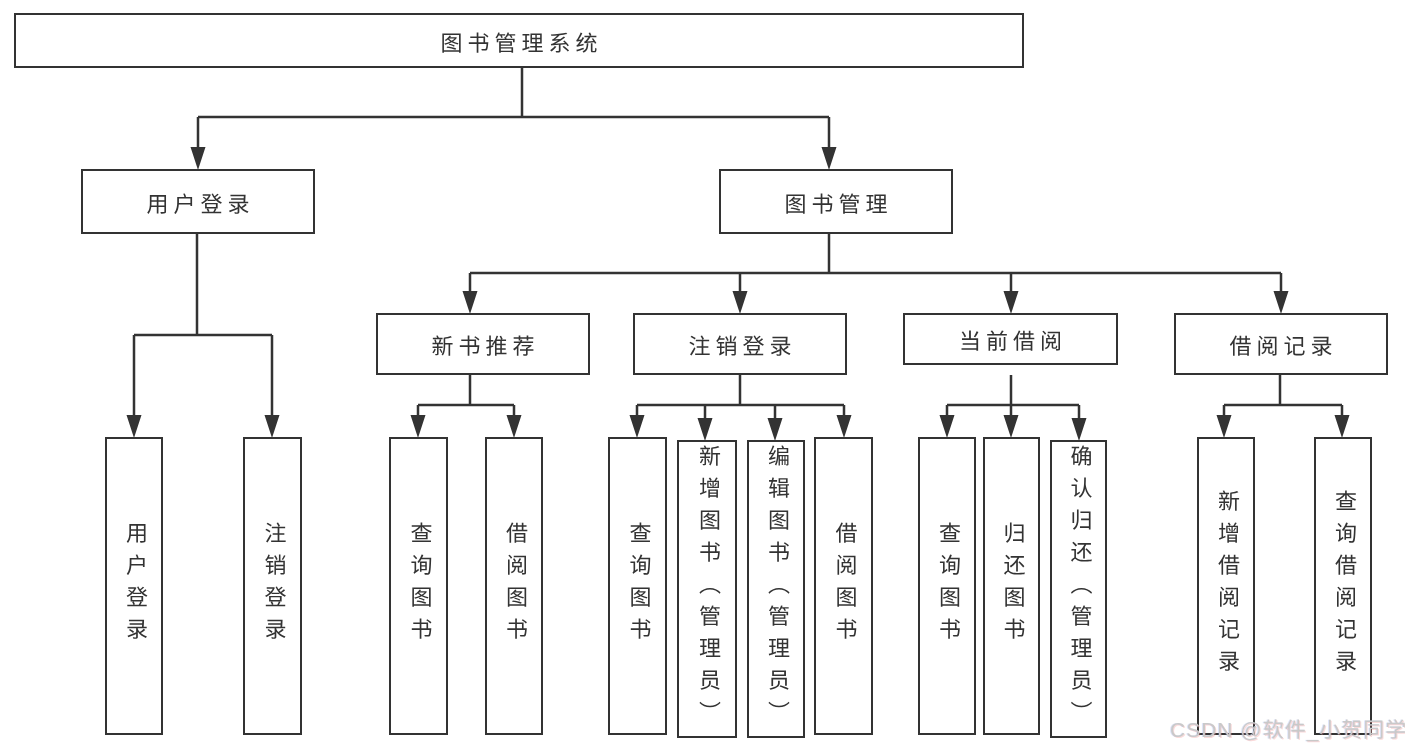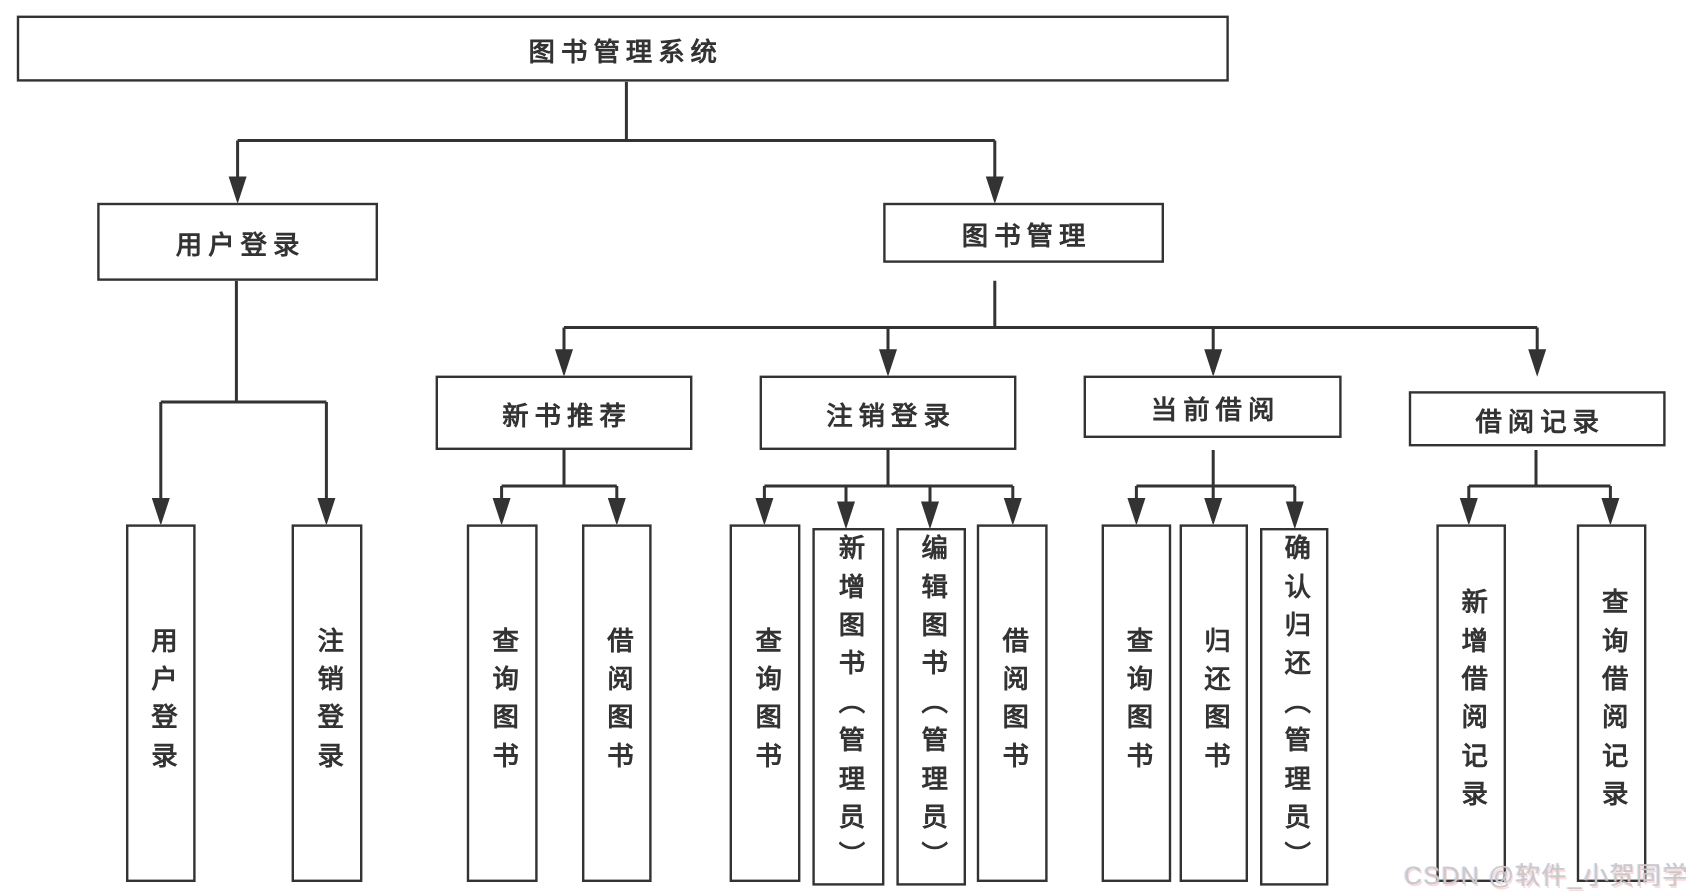--- a/index.html
+++ b/index.html
@@ -14,21 +14,20 @@
   .box{
     position:absolute;
     box-sizing:border-box;
     background:#ffffff;
     border:2px solid #333333;
     display:flex;
     align-items:center;
     justify-content:center;
     color:#333333;
     text-align:left;
-    font-weight:bold;
   }
   .h{
     font-size:22px;
     letter-spacing:5px;
     text-indent:5px;
     white-space:nowrap;
   }
   .v{
     writing-mode:vertical-rl;
     text-orientation:mixed;
@@ -68,26 +67,26 @@
              M637 438 l-7.5 -23 h15 Z  M705 441 l-7.5 -23 h15 Z
              M775 441 l-7.5 -23 h15 Z  M844 438 l-7.5 -23 h15 Z
              M947 438 l-7.5 -23 h15 Z  M1011 438 l-7.5 -23 h15 Z
              M1079 441 l-7.5 -23 h15 Z
              M1224 438 l-7.5 -23 h15 Z M1342 438 l-7.5 -23 h15 Z"></path>
   </svg>
 
   <div class="box h" style="left:14px;top:13px;width:1010px;height:55px">图书管理系统</div>
 
   <div class="box h" style="left:81px;top:169px;width:234px;height:65px">用户登录</div>
-  <div class="box h" style="left:736px;top:169px;width:234px;height:50px">图书管理</div>
+  <div class="box h" style="left:719px;top:169px;width:234px;height:65px">图书管理</div>
 
-  <div class="box h" style="left:363px;top:313px;width:214px;height:62px">新书推荐</div>
+  <div class="box h" style="left:376px;top:313px;width:214px;height:62px">新书推荐</div>
   <div class="box h" style="left:633px;top:313px;width:214px;height:62px">注销登录</div>
   <div class="box h" style="left:903px;top:313px;width:215px;height:52px">当前借阅</div>
-  <div class="box h" style="left:1174px;top:326px;width:214px;height:46px">借阅记录</div>
+  <div class="box h" style="left:1174px;top:313px;width:214px;height:62px">借阅记录</div>
 
   <div class="box v" style="left:105px;top:437px;width:58px;height:298px">用户登录</div>
   <div class="box v" style="left:243px;top:437px;width:59px;height:298px">注销登录</div>
 
   <div class="box v" style="left:389px;top:437px;width:59px;height:298px">查询图书</div>
   <div class="box v" style="left:485px;top:437px;width:58px;height:298px">借阅图书</div>
 
   <div class="box v" style="left:608px;top:437px;width:59px;height:298px">查询图书</div>
   <div class="box v" style="left:677px;top:440px;width:60px;height:298px">新增图书（管理员）</div>
   <div class="box v" style="left:747px;top:440px;width:58px;height:298px">编辑图书（管理员）</div>

